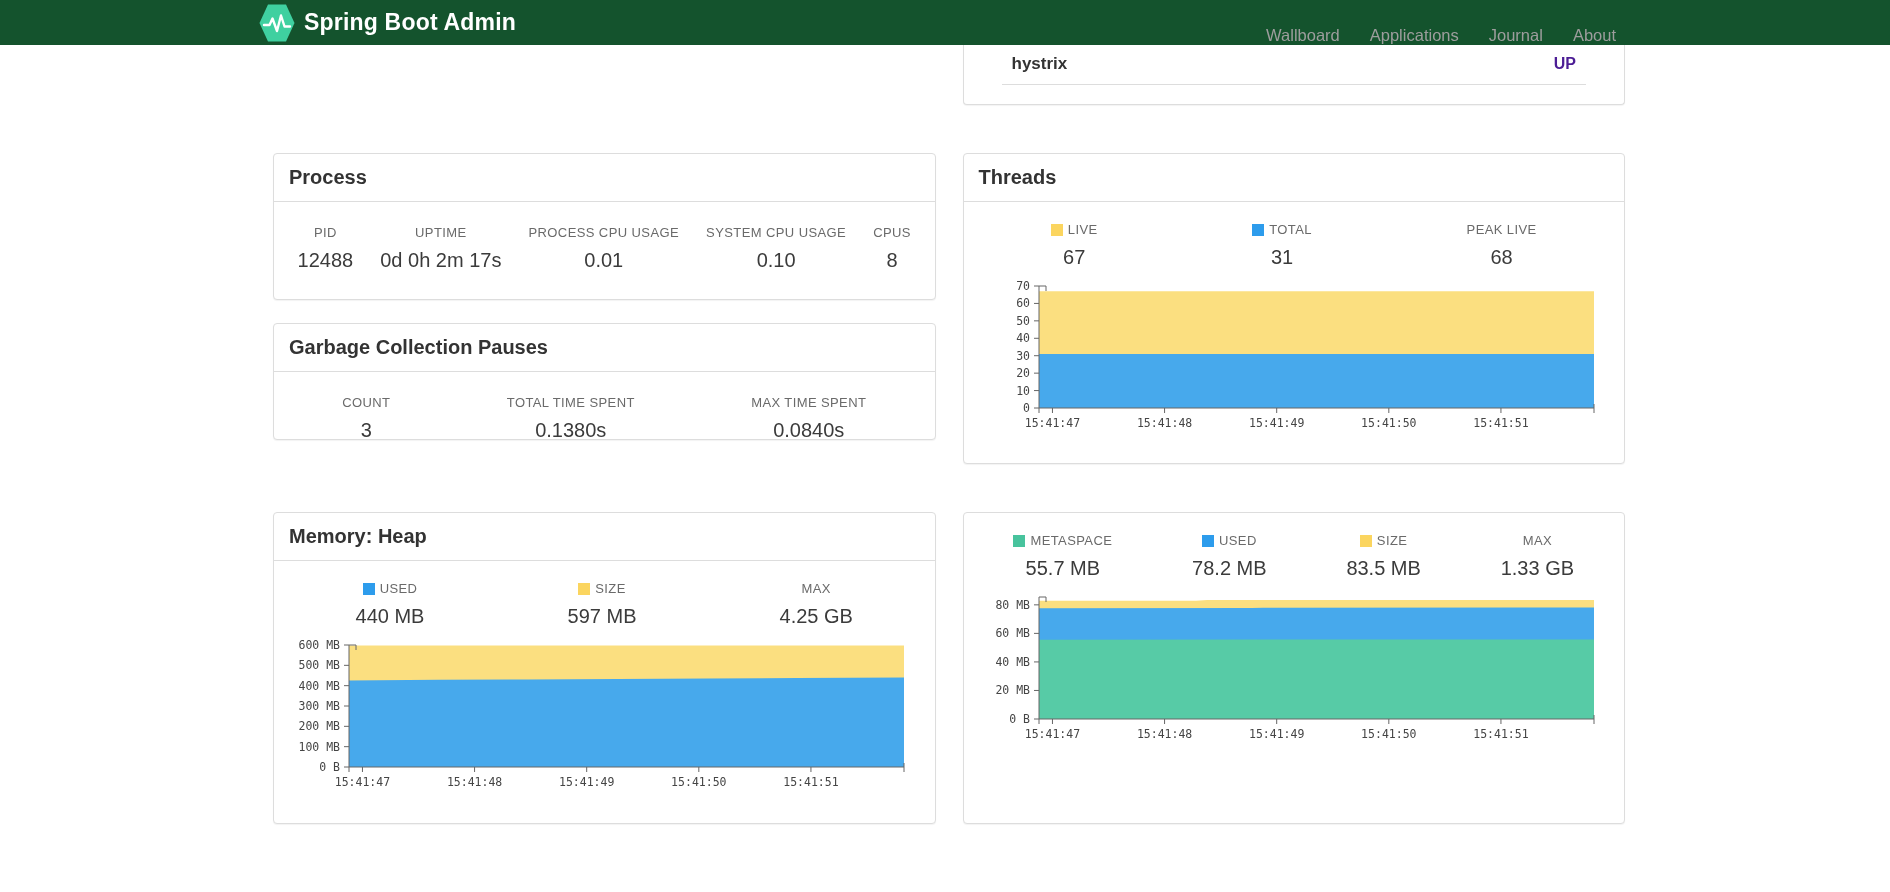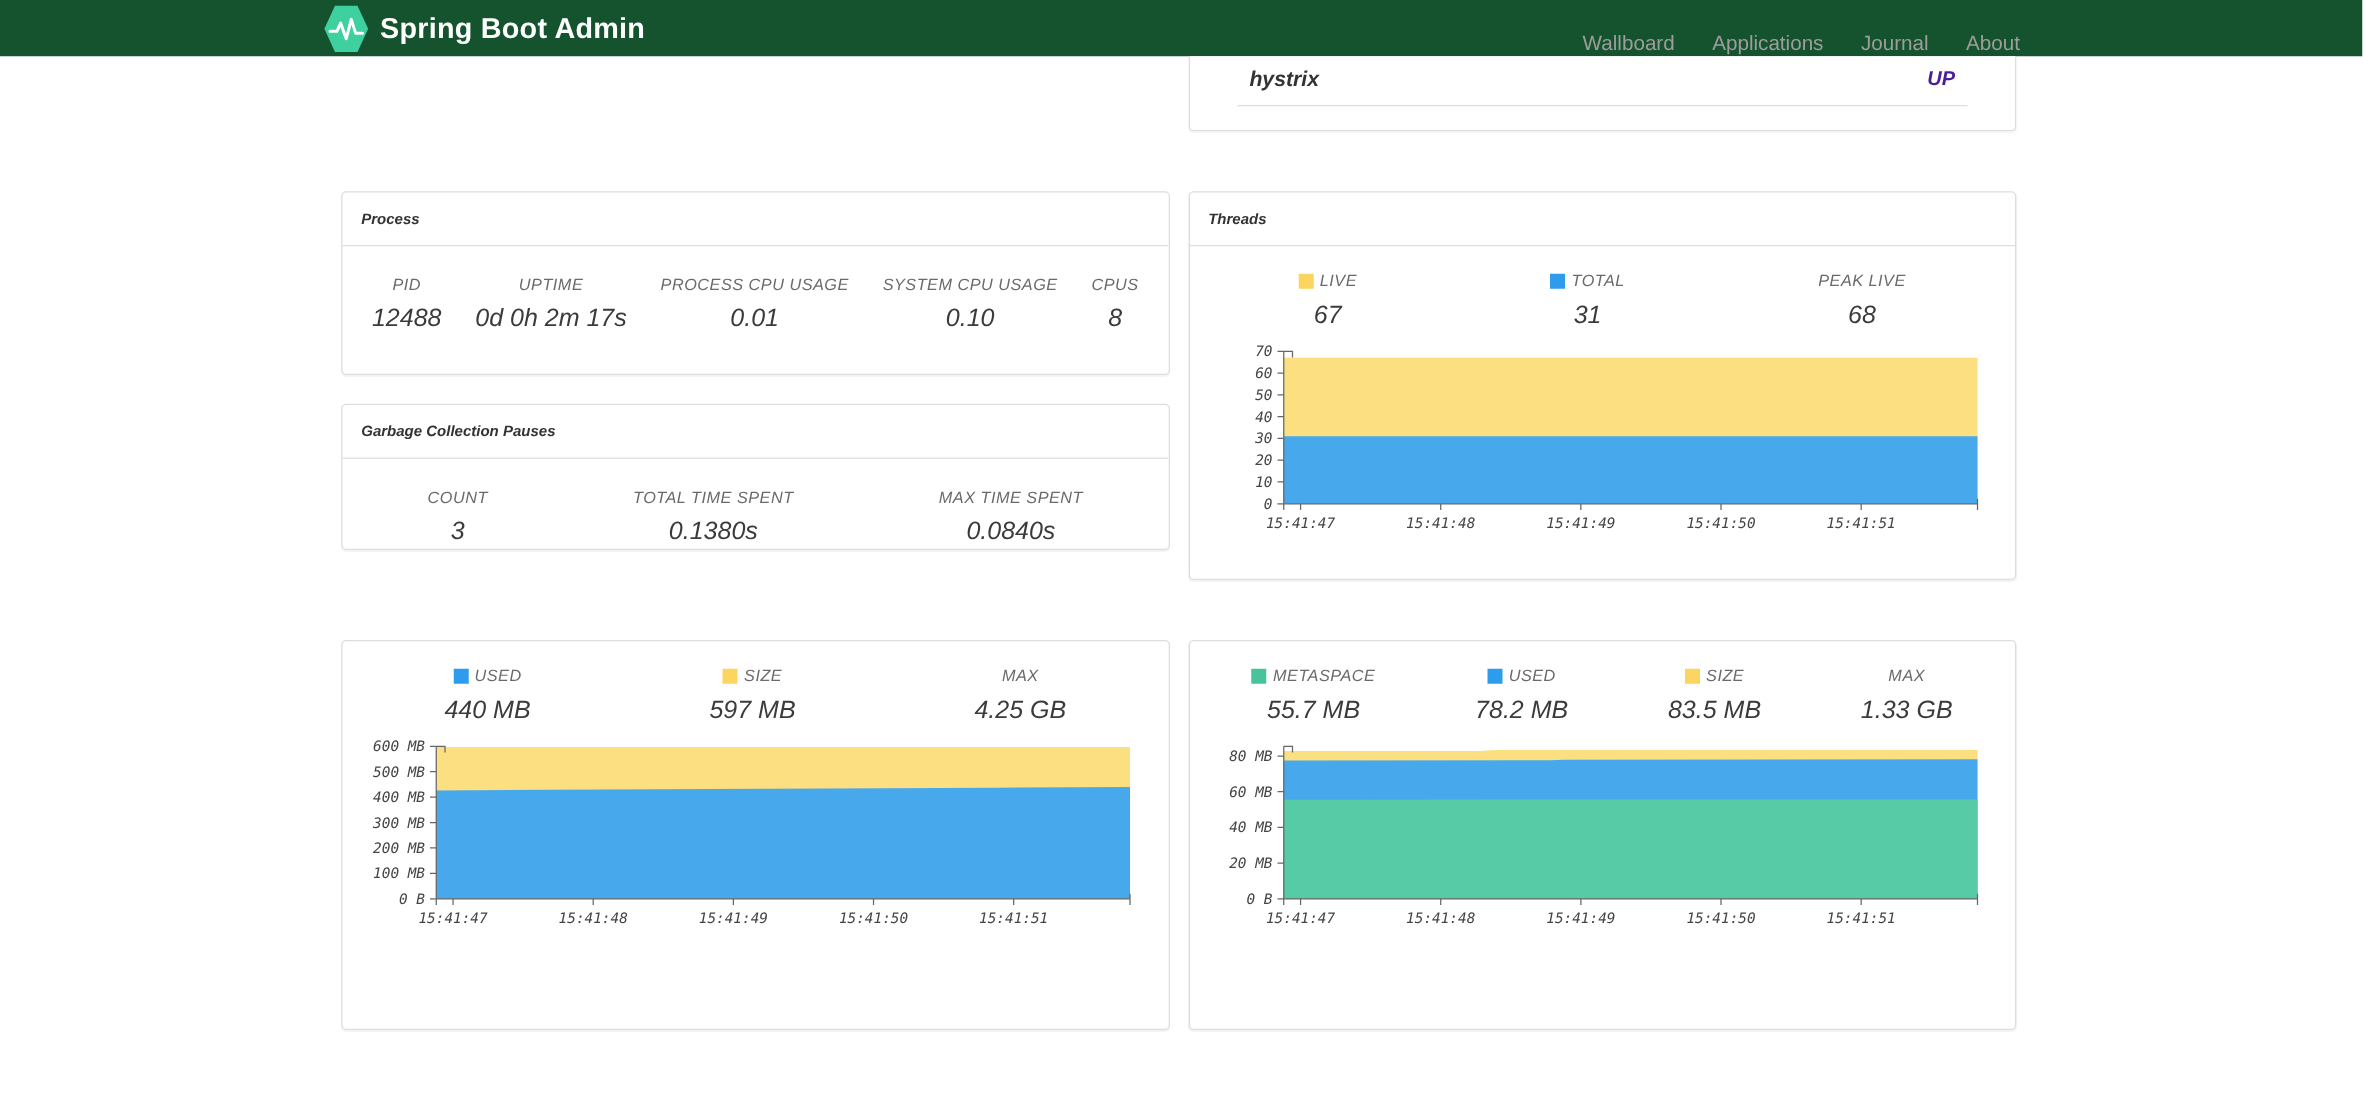--- a/index.html
+++ b/index.html
@@ -12,31 +12,31 @@
   .navbar { height:45px; background:#14532d; display:flex; align-items:center; }
   .navbar-inner { width:1372px; margin:0 auto; display:flex; align-items:center; height:100%; }
   .brand { display:flex; align-items:center; gap:9px; cursor:pointer; }
   .brand-logo { width:36px; height:40px; display:block; }
   .brand-text { color:#fff; font-size:23px; font-weight:bold; letter-spacing:.2px; }
   .nav-links { margin-left:auto; display:flex; height:100%;align-items:flex-end; }
   .nav-link { color:#9d9d9d; font-size:16.5px; padding:0 15px; display:flex; align-items:center; cursor:pointer; }
 
   
   .main { width:1344px; margin:0 auto; }
-  .cols { display:flex; gap:15px;font-style:italic; }
+  .cols { display:flex; gap:27px; }
   .col { width:calc(50% - 9.5px); flex:none; }
   .row-offset { margin-top:48px; }
 
   
   .panel {
     background:#fff; border:1px solid #ddd; border-radius:4px;
     box-shadow:0 1px 1px rgba(0,0,0,.05); overflow:hidden;
   }
   .panel-heading { padding:12px 15px; border-bottom:1px solid #ddd; }
-  .panel-title { font-size:12px; font-weight:bold; color:#333; }
+  .panel-title { font-size:20px; font-weight:bold; color:#333; }
 
   
   .status-panel { height:60px; border-top:none; border-radius:0 0 4px 4px; }
   .status-row {
     margin:0 38px; padding:9px 10px 10px; border-bottom:1px solid #ddd;
     display:flex; justify-content:space-between; align-items:center; cursor:pointer;
   }
   .status-app { font-size:17px; font-weight:bold; color:#333; }
   .status-state { font-size:16px; font-weight:bold; }
 
@@ -207,20 +207,23 @@
               <text x="523.939393939394" y="151" text-anchor="middle" class="tick">15:41:51</text>
             </svg>
         </div>
       </div>
     </div>
   </div>
 
   <div class="cols row-offset">
     <div class="col">
       <div class="panel h-mem">
+        <div class="panel-heading">
+          <span class="panel-title">Memory: Heap</span>
+        </div>
         <div class="metrics chart-top">
           <div class="metric">
             <div class="metric-label">
               <span class="swatch" style="background-color: rgb(45, 156, 236);"></span>
               <span>USED</span>
             </div>
             <div class="metric-value">440 MB</div>
           </div>
           <div class="metric">
             <div class="metric-label">

